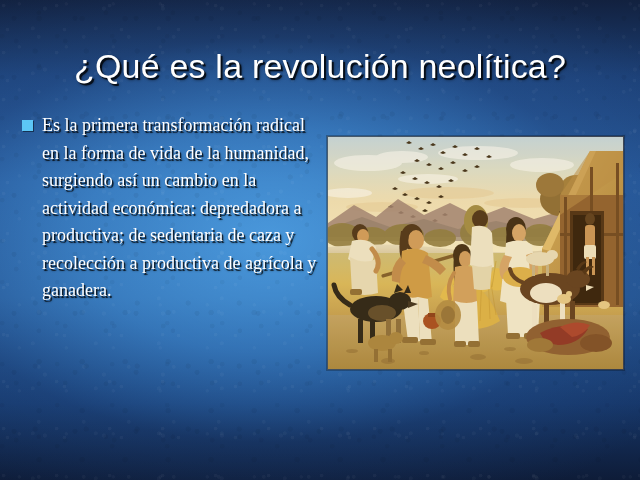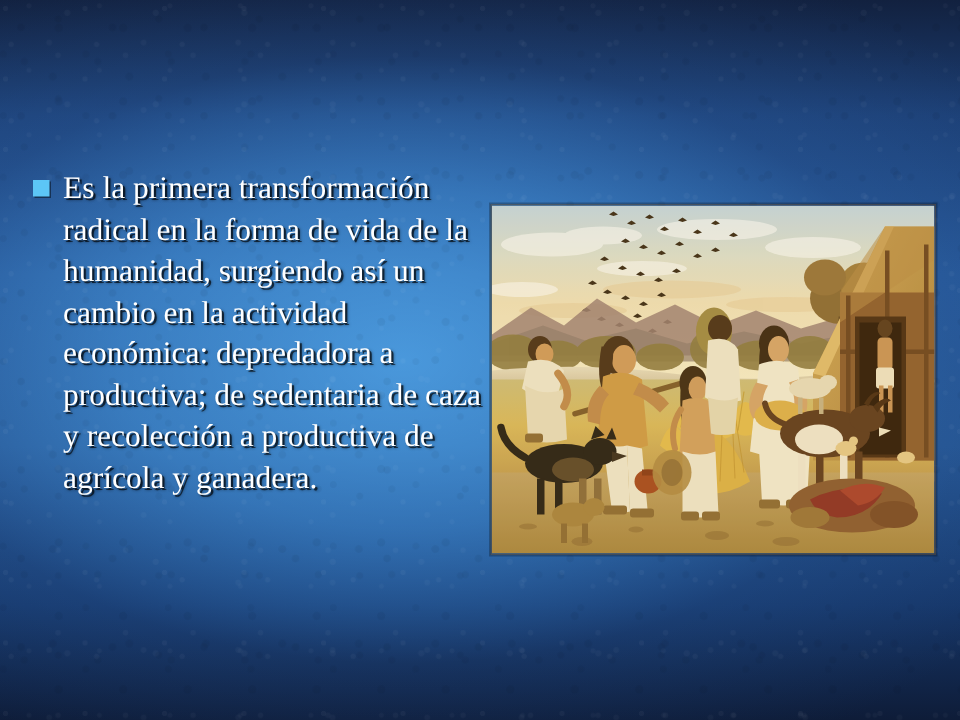--- a/index.html
+++ b/index.html
@@ -78,21 +78,21 @@
     height: 11px;
     margin-top: 8px;
     margin-right: 9px;
     background: #5cc6f6;
     box-shadow: 1px 1px 0 rgba(0,0,0,0.45);
   }
   .bullet-text {
     flex: 1 1 auto;
     color: #ffffff;
     font-family: "Liberation Serif", serif;
-    font-size: 21px;
+    font-size: 18px;
     line-height: 27.5px;
     text-shadow:
       1.5px 1.5px 0 rgba(0,0,0,0.62),
       1.5px 1.5px 2px rgba(0,0,0,0.5);
   }
 
   
   #painting {
     position: absolute;
     left: 327px;
@@ -105,20 +105,21 @@
   }
   #painting svg { display: block; }
 </style>
 </head>
 <body>
 
 <div id="slide">
 
   <div id="texture"></div>
 
+  <div id="title">¿Qué es la revolución neolítica?</div>
 
   <div id="body-block">
     <div class="bullet-row">
       <span class="bullet-marker"></span>
       <span class="bullet-text">Es la primera transformación radical en la forma de vida de la humanidad, surgiendo así un cambio en la actividad económica: depredadora a productiva; de sedentaria de caza y recolección a productiva de agrícola y ganadera.</span>
     </div>
   </div>
 
   <div id="painting">
     <svg width="295" height="232" viewBox="0 0 295 232" xmlns="http://www.w3.org/2000/svg">

